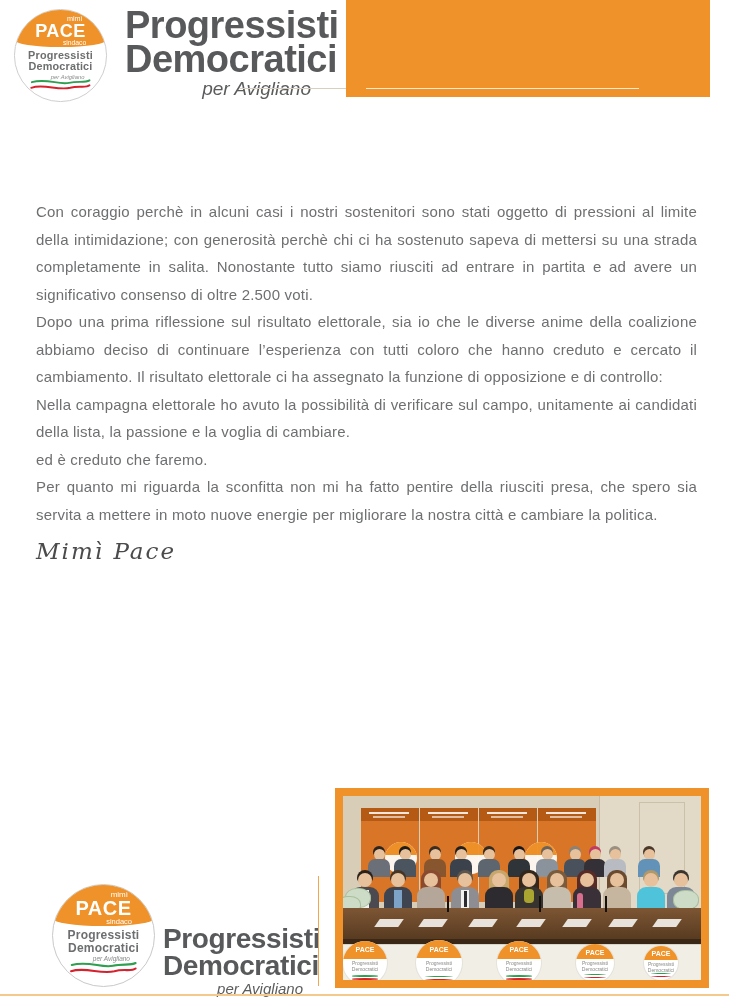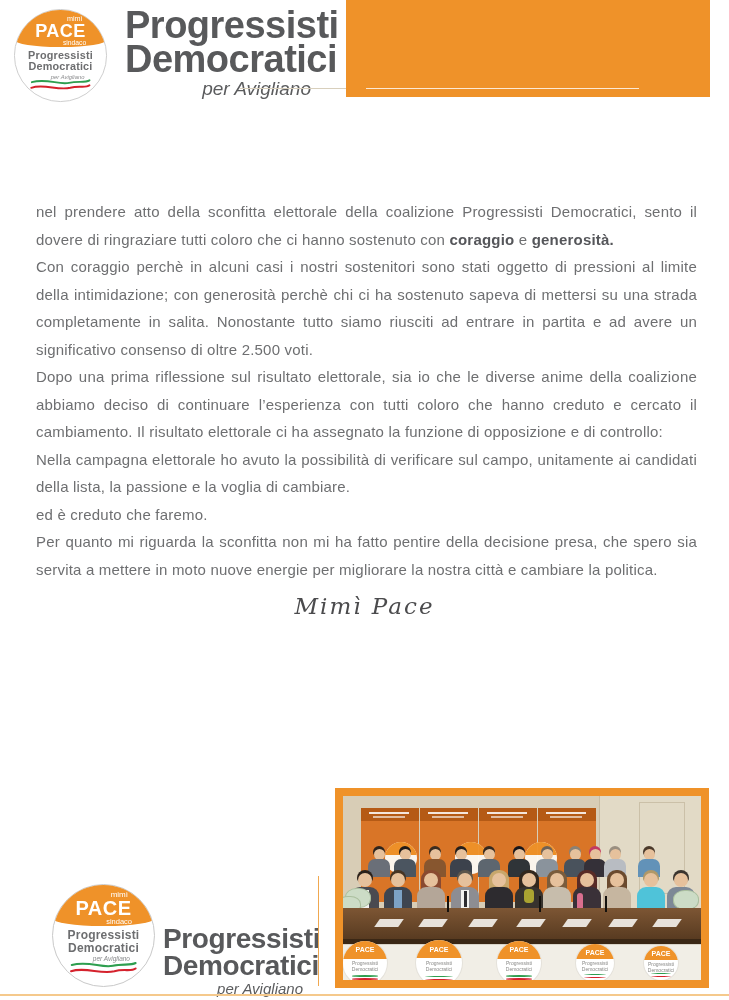--- a/index.html
+++ b/index.html
@@ -42,21 +42,21 @@
 
   
   .letter{
     position:absolute; left:36px; top:198px; width:661px;
     color:#6e6f71; font-size:15px; line-height:27.5px; text-align:justify; letter-spacing:.2px;
   }
   .letter h2{ font-size:20px; line-height:30px; margin:0 0 2px 0; color:#3b3b3d; font-weight:700; text-align:left; letter-spacing:.2px; }
   .letter p{ margin:0; }
   .letter strong{ color:#55565a; font-weight:700; }
   .signature{
-    margin-top:8px; text-align:center; padding-right:4px;
+    margin-top:8px; text-align:left; padding-right:4px;
     font-family:"DejaVu Serif", serif; font-style:italic;
     font-size:23px; line-height:30px; color:#4b4b4d; letter-spacing:2px;
   }
 
   
   .footer-title{ position:absolute; left:163px; top:925px; width:140px; color:#58595b; }
   .ft1,.ft2{ font-size:28px; font-weight:700; line-height:27px; letter-spacing:-.4px; }
   .ftsub{ font-size:15px; font-style:italic; text-align:right; margin-top:1px; color:#5b5c5e; }
   .footer-divider{ position:absolute; left:318px; top:876px; width:1px; height:110px; background:#f0a850; }
   .bottom-rule{ position:absolute; left:0; top:994px; width:729px; height:2px; background:#f5c98c; }
@@ -98,26 +98,25 @@
   </div>
 
   <div class="header-connector"></div>
 
   <div class="banner">
     <div class="banner-underline"></div>
   </div>
 
   <div class="letter">
     <div>
-        <p><span>nel prendere atto della sconfitta elettorale della coalizione Progressisti Democratici, sento il dovere di ringraziare tutti coloro che ci hanno sostenuto con </span><strong>coraggio</strong><span> e </span><strong>generosità.</strong></p>
         <p><span>Con coraggio perchè in alcuni casi i nostri sostenitori sono stati oggetto di pressioni al limite della intimidazione; con generosità perchè chi ci ha sostenuto sapeva di mettersi su una strada completamente in salita. Nonostante tutto siamo riusciti ad entrare in partita e ad avere un significativo consenso di oltre 2.500 voti.</span></p>
         <p><span>Dopo una prima riflessione sul risultato elettorale, sia io che le diverse anime della coalizione abbiamo deciso di continuare l’esperienza con tutti coloro che hanno creduto e cercato il cambiamento. Il risultato elettorale ci ha assegnato la funzione di opposizione e di controllo:</span></p>
         <p><span>Nella campagna elettorale ho avuto la possibilità di verificare sul campo, unitamente ai candidati della lista, la passione e la voglia di cambiare.</span></p>
         <p><span>ed è creduto che faremo.</span></p>
-        <p><span>Per quanto mi riguarda la sconfitta non mi ha fatto pentire della decisione presa, che spero sia servita a mettere in moto nuove energie per migliorare la nostra città e cambiare la politica.</span></p>
+        <p><span>Per quanto mi riguarda la sconfitta non mi ha fatto pentire della riusciti presa, che spero sia servita a mettere in moto nuove energie per migliorare la nostra città e cambiare la politica.</span></p>
       </div>
     <div class="signature">Mimì Pace</div>
   </div>
 
   <div class="logo logo-bottom">
     <div class="logo-dome">
       <div class="logo-mimi">mimì</div>
       <div class="logo-pace">PACE</div>
       <div class="logo-sindaco">sindaco</div>
     </div>

